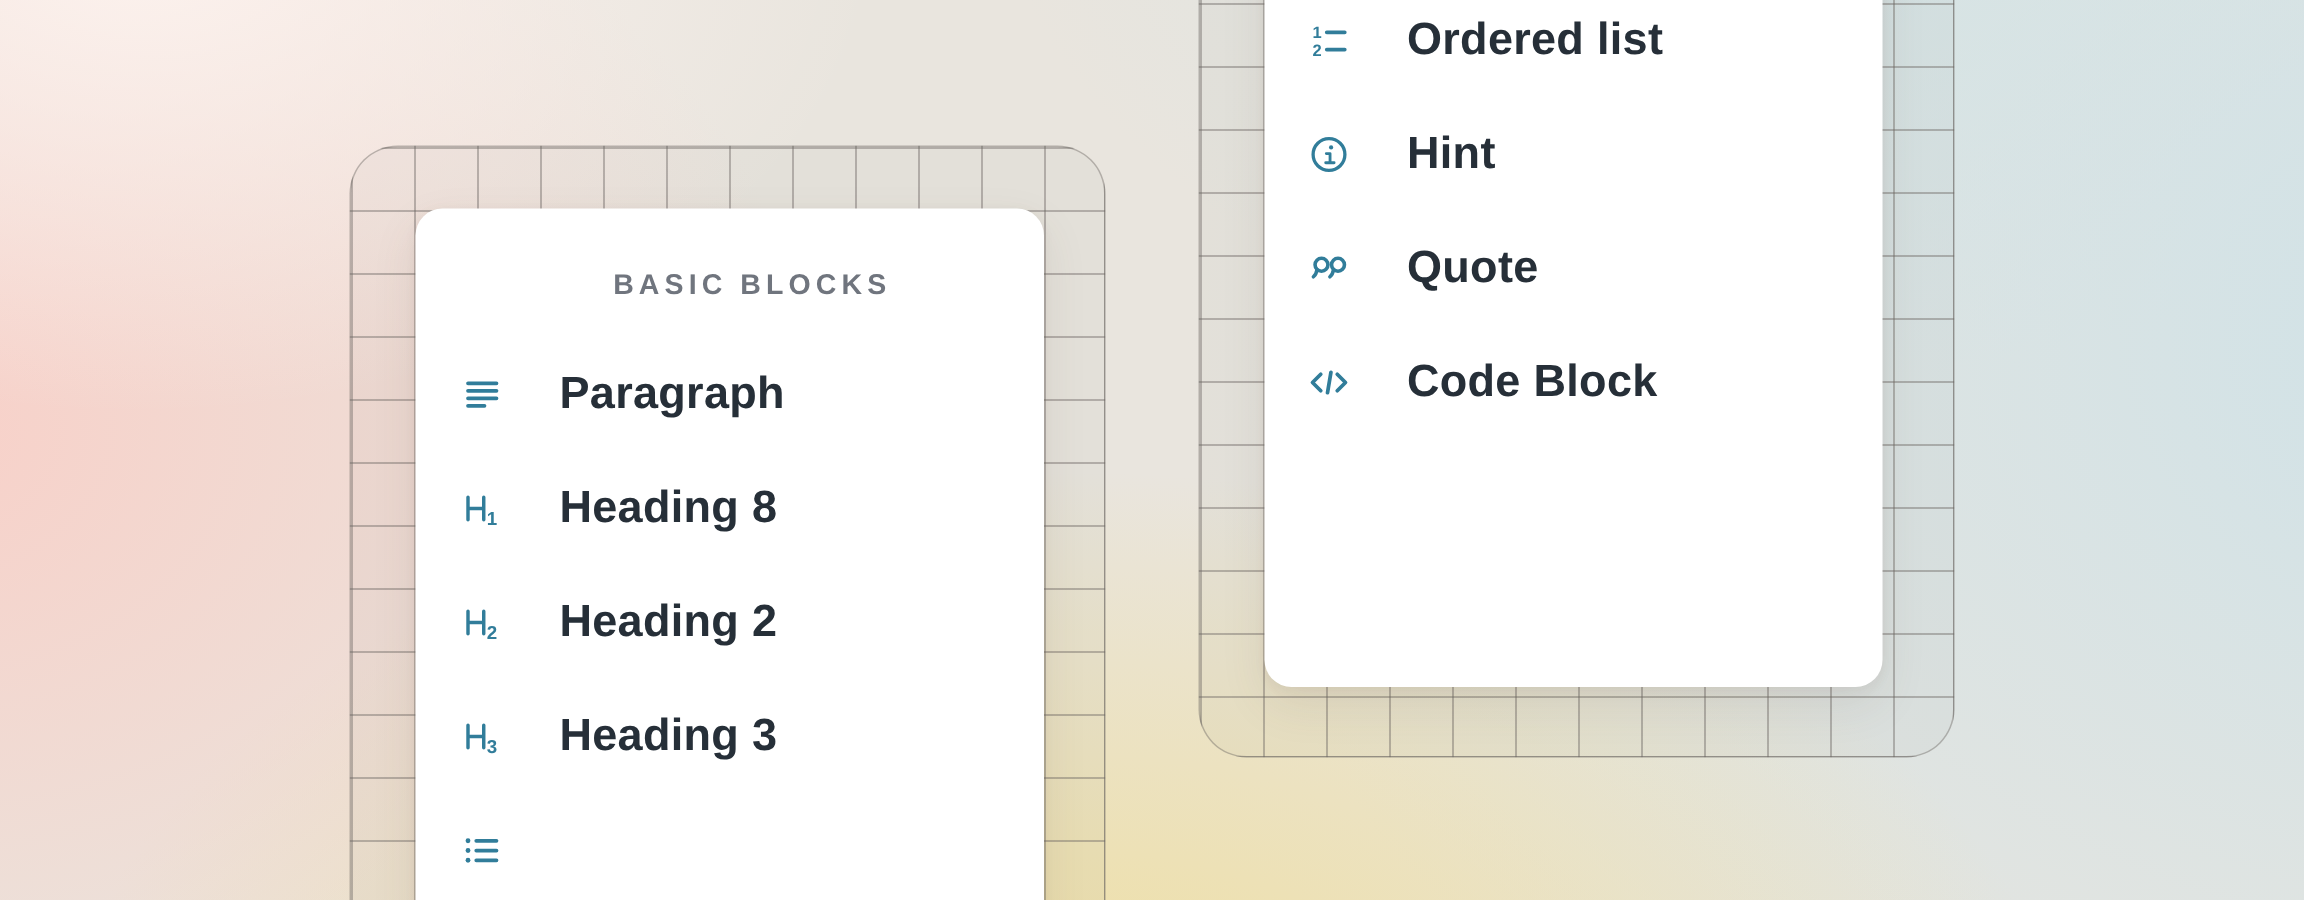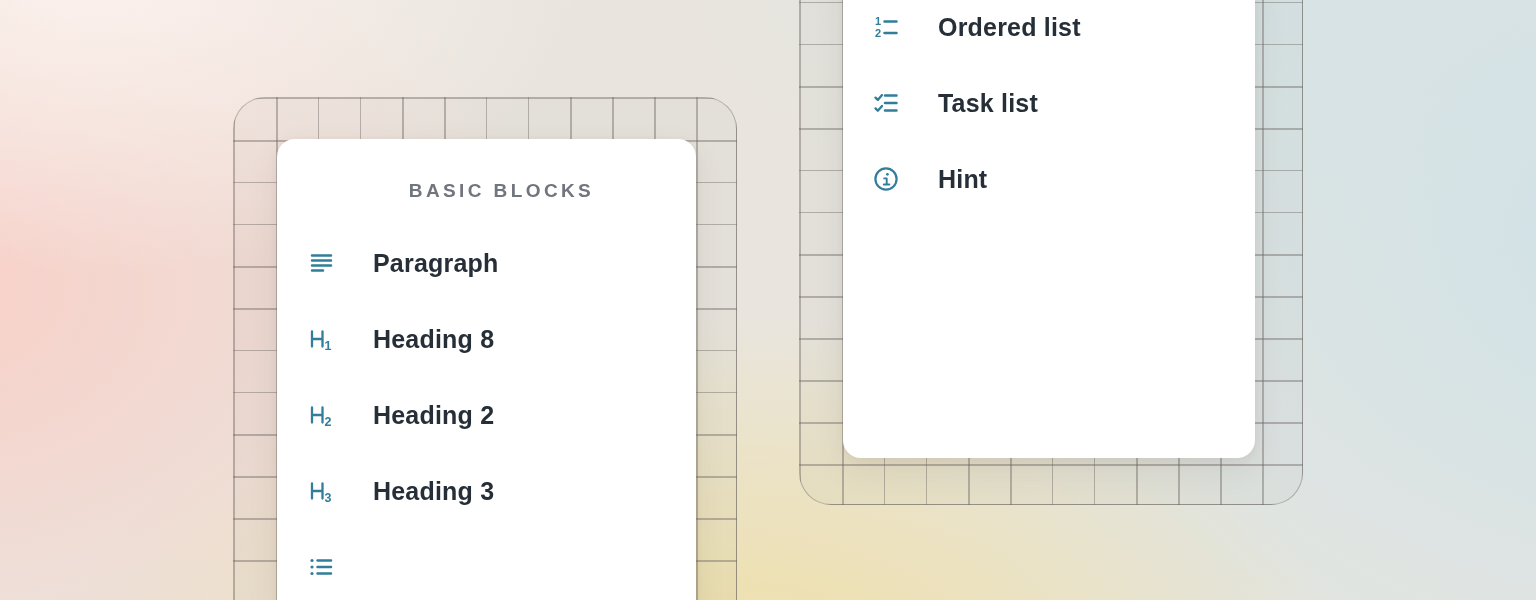--- a/index.html
+++ b/index.html
@@ -44,21 +44,21 @@
   }
   #card-left .menu-list { margin-top:22px; }
 
   .menu-item { display:flex; align-items:center; height:76px; cursor:pointer; }
   .item-icon {
     width:28px; height:28px; flex:0 0 28px; margin-right:38px;
     color: var(--icon_accent, #317d9a);
   }
   .item-icon svg { display:block; width:28px; height:28px; }
   .item-label {
-    font-size:25px; font-weight:700; letter-spacing:0.2px;
+    font-size:30px; font-weight:700; letter-spacing:0.2px;
     color: var(--label_text, #262f38); white-space:nowrap;text-align:right;
   }
 </style>
 </head>
 <body>
 
 <div class="stage">
 
   <div id="grid-left" class="grid-panel"></div>
   <div id="grid-right" class="grid-panel"></div>
@@ -122,33 +122,44 @@
       <text x="6" y="12.3" text-anchor="middle" font-size="11" font-weight="700" fill="currentColor" stroke="none" font-family="inherit">1</text>
       <text x="6" y="24" text-anchor="middle" font-size="11" font-weight="700" fill="currentColor" stroke="none" font-family="inherit">2</text>
       <path d="M12.5 8.5H24.5 M12.5 20H24.5"></path>
             </svg>
           </span>
           <span class="item-label">Ordered list</span>
         </div>
         <div class="menu-item">
           <span class="item-icon">
             <svg viewBox="0 0 28 28" fill="none" stroke="currentColor" stroke-width="2.5" stroke-linecap="round" stroke-linejoin="round">
-      <path d="M13 6.5H24.5 M13 14H24.5 M13 21.5H24.5"></path>
-      <path d="M3.5 8.6 l2.3 2.3 4.2-4.8" stroke-width="2.3"></path>
-      <path d="M3.5 19.4 l2.3 2.3 4.2-4.8" stroke-width="2.3"></path>
-            </svg>
-          </span>
-          <span class="item-label">Task list</span>
-        </div>
-        <div class="menu-item">
-          <span class="item-icon">
-            <svg viewBox="0 0 28 28" fill="none" stroke="currentColor" stroke-width="2.5" stroke-linecap="round" stroke-linejoin="round">
       <circle cx="14" cy="14" r="10.6" stroke-width="2.2"></circle>
       <circle cx="15.4" cy="9.3" r="1.4" fill="currentColor" stroke="none"></circle>
       <path d="M12.2 13.4 h2.5 V19.3 M11.8 19.5 h5.6" stroke-width="1.9"></path>
             </svg>
           </span>
           <span class="item-label">Hint</span>
         </div>
+        <div class="menu-item">
+          <span class="item-icon">
+            <svg viewBox="0 0 28 28" fill="none" stroke="currentColor" stroke-width="2.5" stroke-linecap="round" stroke-linejoin="round">
+      <circle cx="9" cy="11.5" r="4.3" stroke-width="2.4"></circle>
+      <path d="M6 14.8 c-.3 2.1-1 3.5-2.4 4.7" stroke-width="2.4"></path>
+      <circle cx="20" cy="11.5" r="4.3" stroke-width="2.4"></circle>
+      <path d="M17 14.8 c-.3 2.1-1 3.5-2.4 4.7" stroke-width="2.4"></path>
+            </svg>
+          </span>
+          <span class="item-label">Quote</span>
+        </div>
+        <div class="menu-item">
+          <span class="item-icon">
+            <svg viewBox="0 0 28 28" fill="none" stroke="currentColor" stroke-width="2.5" stroke-linecap="round" stroke-linejoin="round">
+      <path d="M8.5 8.5 L3 14 l5.5 5.5"></path>
+      <path d="M19.5 8.5 L25 14 l-5.5 5.5"></path>
+      <path d="M15.3 7.2 L13 20.8"></path>
+            </svg>
+          </span>
+          <span class="item-label">Code Block</span>
+        </div>
       </div>
   </div>
 
 </div>
 
 </body></html>

